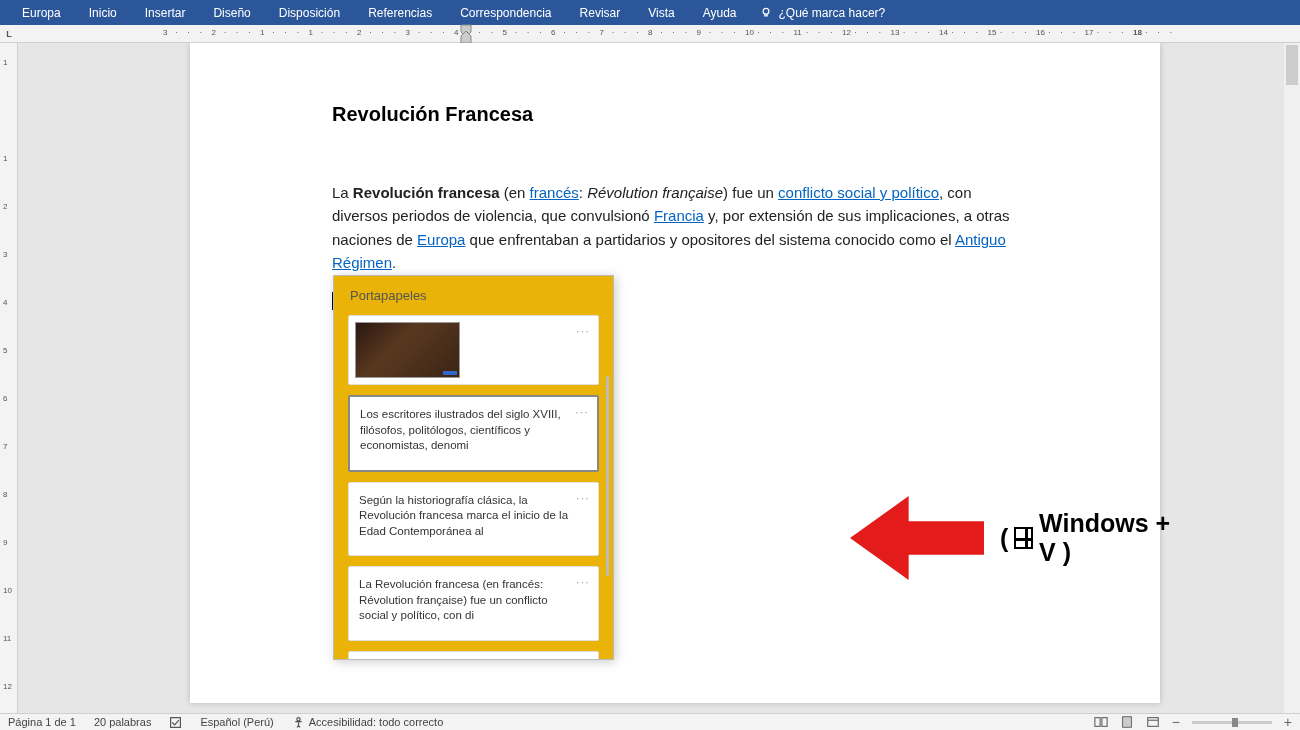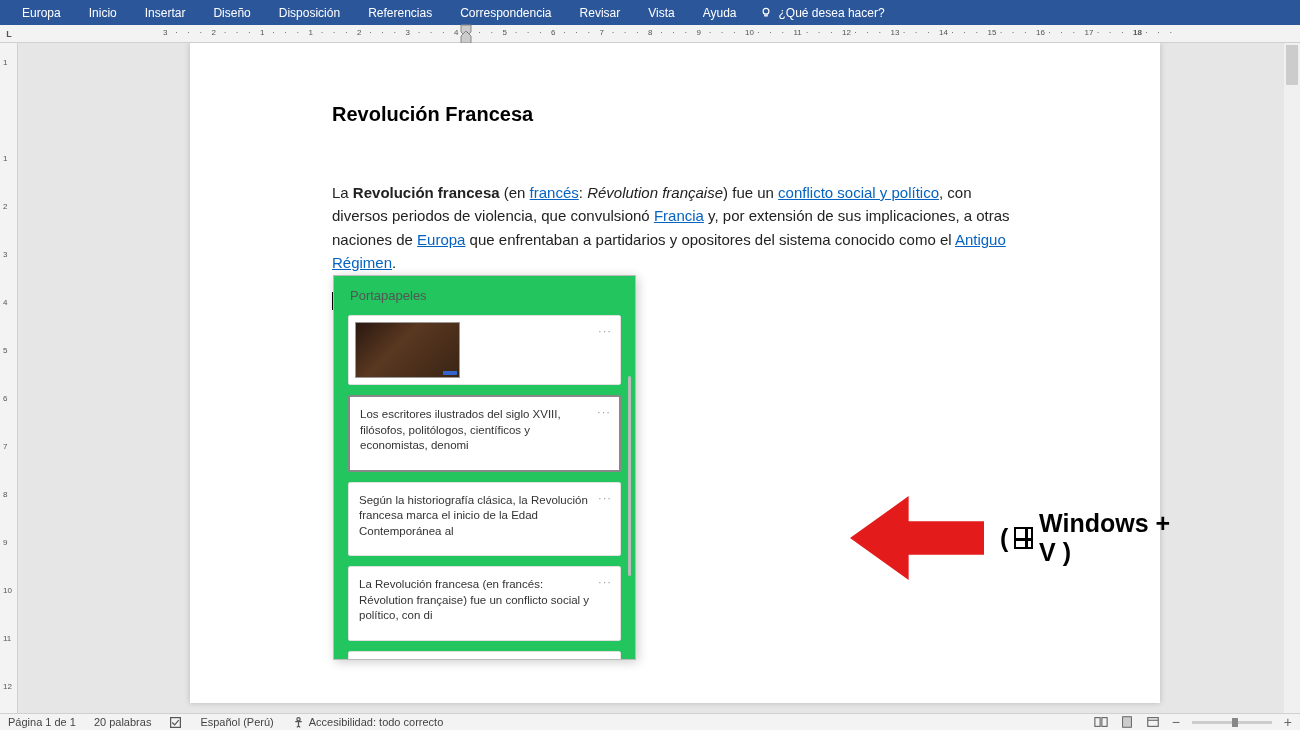--- a/index.html
+++ b/index.html
@@ -22,21 +22,21 @@
 .doc-area { flex: 1; background: #e6e6e6; overflow: hidden; position: relative; }
 .page { background: #fff; width: 970px; margin-left: 172px; height: 660px; padding: 20px 142px 20px 142px; box-shadow: 0 0 6px rgba(0,0,0,0.2); position: relative; }
 
 .doc-title { font-size: 20px; font-weight: bold; color: #000; margin-top: 40px; margin-bottom: 55px; }
 .doc-para { font-size: 15px; color: #222; line-height: 1.55; margin-bottom: 8px; }
 .doc-para b { font-weight: bold; }
 .doc-para a { color: #0563c1; text-decoration: underline; }
 .doc-para i { font-style: italic; }
 .cursor { display: inline-block; width: 1px; height: 18px; background: #000; vertical-align: text-bottom; margin-top: 10px; }
 
-.clipboard-panel { position: absolute; left: 333px; top: 275px; width: 303px; height: 385px; background: #22c55e; border: 1px solid #bbb; box-shadow: 2px 2px 10px rgba(0,0,0,0.2); overflow: hidden; }
+.clipboard-panel { position: absolute; left: 333px; top: 275px; width: 281px; height: 385px; background: #eab308; border: 1px solid #bbb; box-shadow: 2px 2px 10px rgba(0,0,0,0.2); overflow: hidden; }
 .clip-header { padding: 12px 16px 8px; font-size: 13px; color: #555; }
 .clip-scroll { position: absolute; right: 4px; top: 100px; width: 3px; height: 200px; background: #bbb; border-radius: 2px; }
 .clip-items { padding: 4px 14px; }
 .clip-item { background: #fff; border: 1px solid #e0e0e0; border-radius: 2px; margin-bottom: 10px; padding: 10px 28px 16px 10px; position: relative; font-size: 11.5px; color: #333; line-height: 1.35; }
 .clip-item.selected { border: 2px solid #888; }
 .clip-item.image-item { padding: 6px; }
 .clip-thumb { width: 105px; height: 56px; background: linear-gradient(135deg, #2a1810 0%, #5a3820 40%, #3a2515 100%); border: 1px solid #999; position: relative; }
 .clip-thumb::after { content: ""; position: absolute; bottom: 2px; right: 2px; width: 14px; height: 4px; background: #36c; }
 .clip-more { position: absolute; top: 8px; right: 8px; color: #999; font-size: 11px; letter-spacing: 1px; }
 .clip-item.ss-item .ss-thumb { width: 100px; height: 28px; background: #fff; border: 1px solid #ccc; position: relative; }
@@ -76,21 +76,21 @@
   <span class="ribbon-tab">Referencias</span>
   <span class="ribbon-tab">Correspondencia</span>
   <span class="ribbon-tab">Revisar</span>
   <span class="ribbon-tab">Vista</span>
   <span class="ribbon-tab">Ayuda</span>
   <span class="tellme-wrap">
     <svg viewBox="0 0 24 24" fill="none" stroke="#fff" stroke-width="2">
         <circle cx="12" cy="9" r="5"></circle>
         <path d="M10 14v3h4v-3"></path>
       </svg>
-    <span>¿Qué desea hacer?</span>
+    <span>¿Qué marca hacer?</span>
   </span>
 </div>
 
 <div class="ruler-h-wrap">
   <div class="ruler-corner">L</div>
   <div class="ruler-h">
     <div class="margin-marker">
       <svg viewBox="0 0 12 20">
           <polygon points="1,1 11,1 11,8 6,13 1,8" fill="#ccc" stroke="#888"></polygon>
           <polygon points="1,19 11,19 11,12 6,7 1,12" fill="#ccc" stroke="#888"></polygon>

